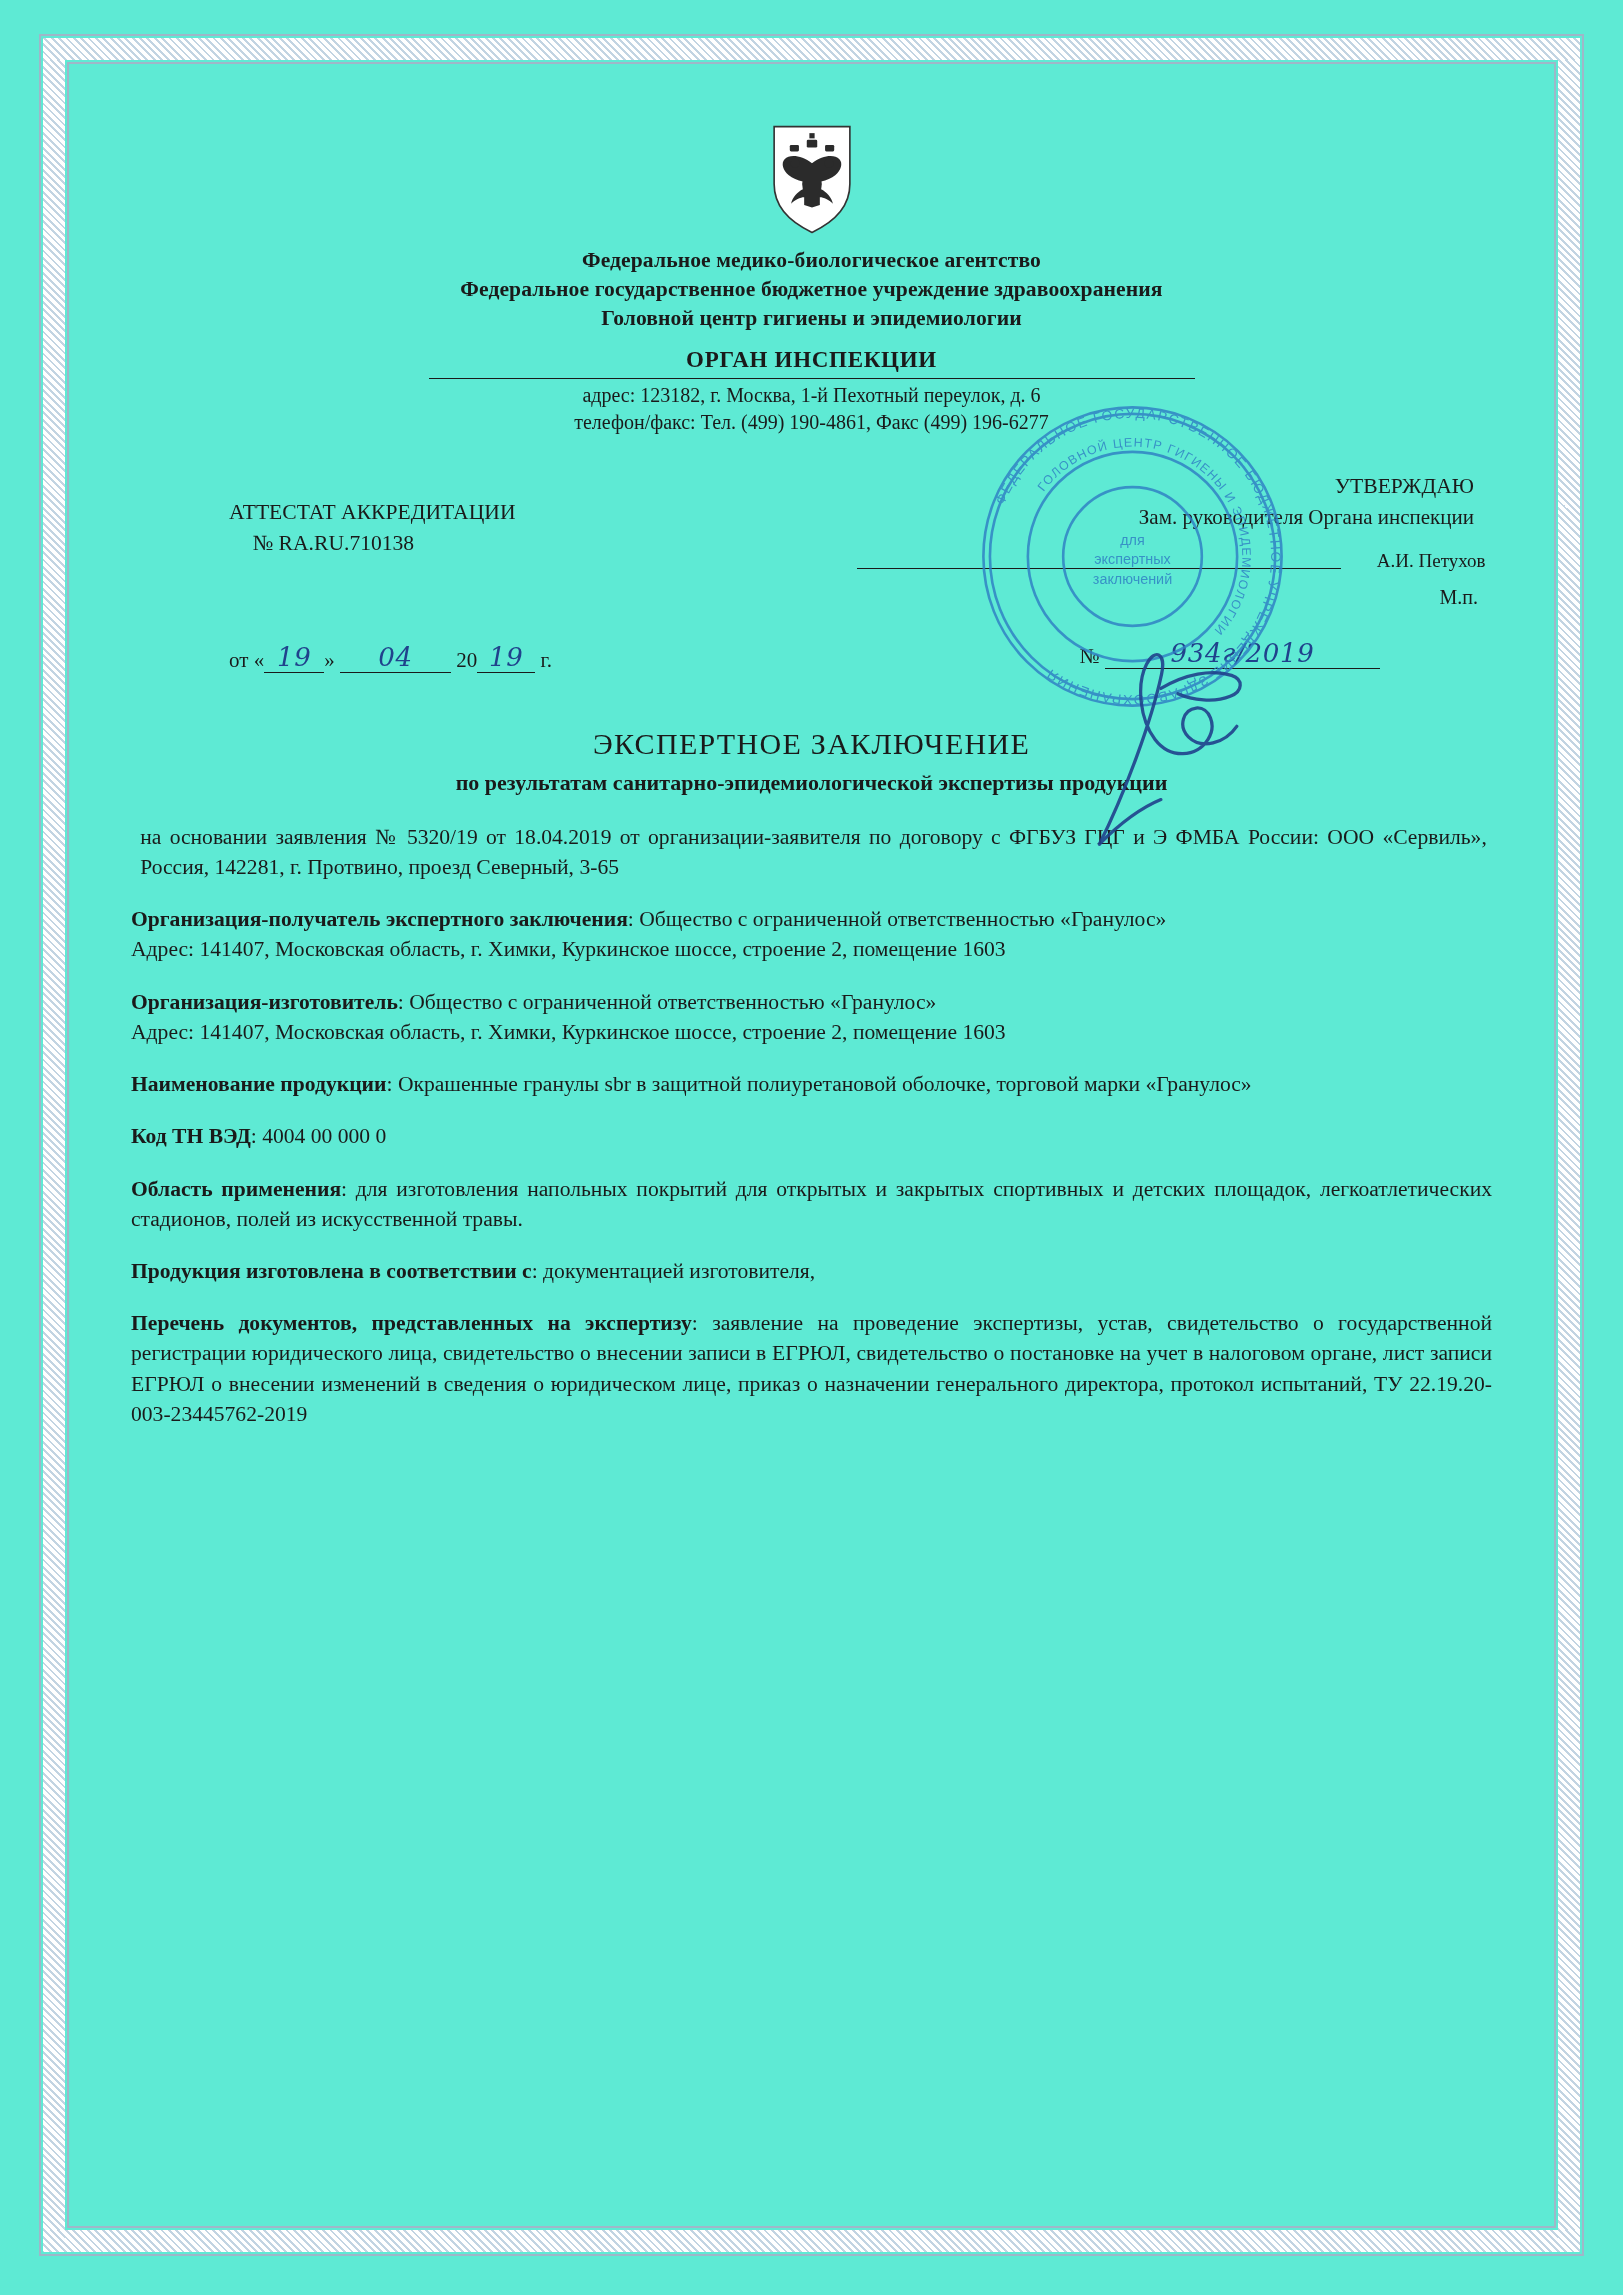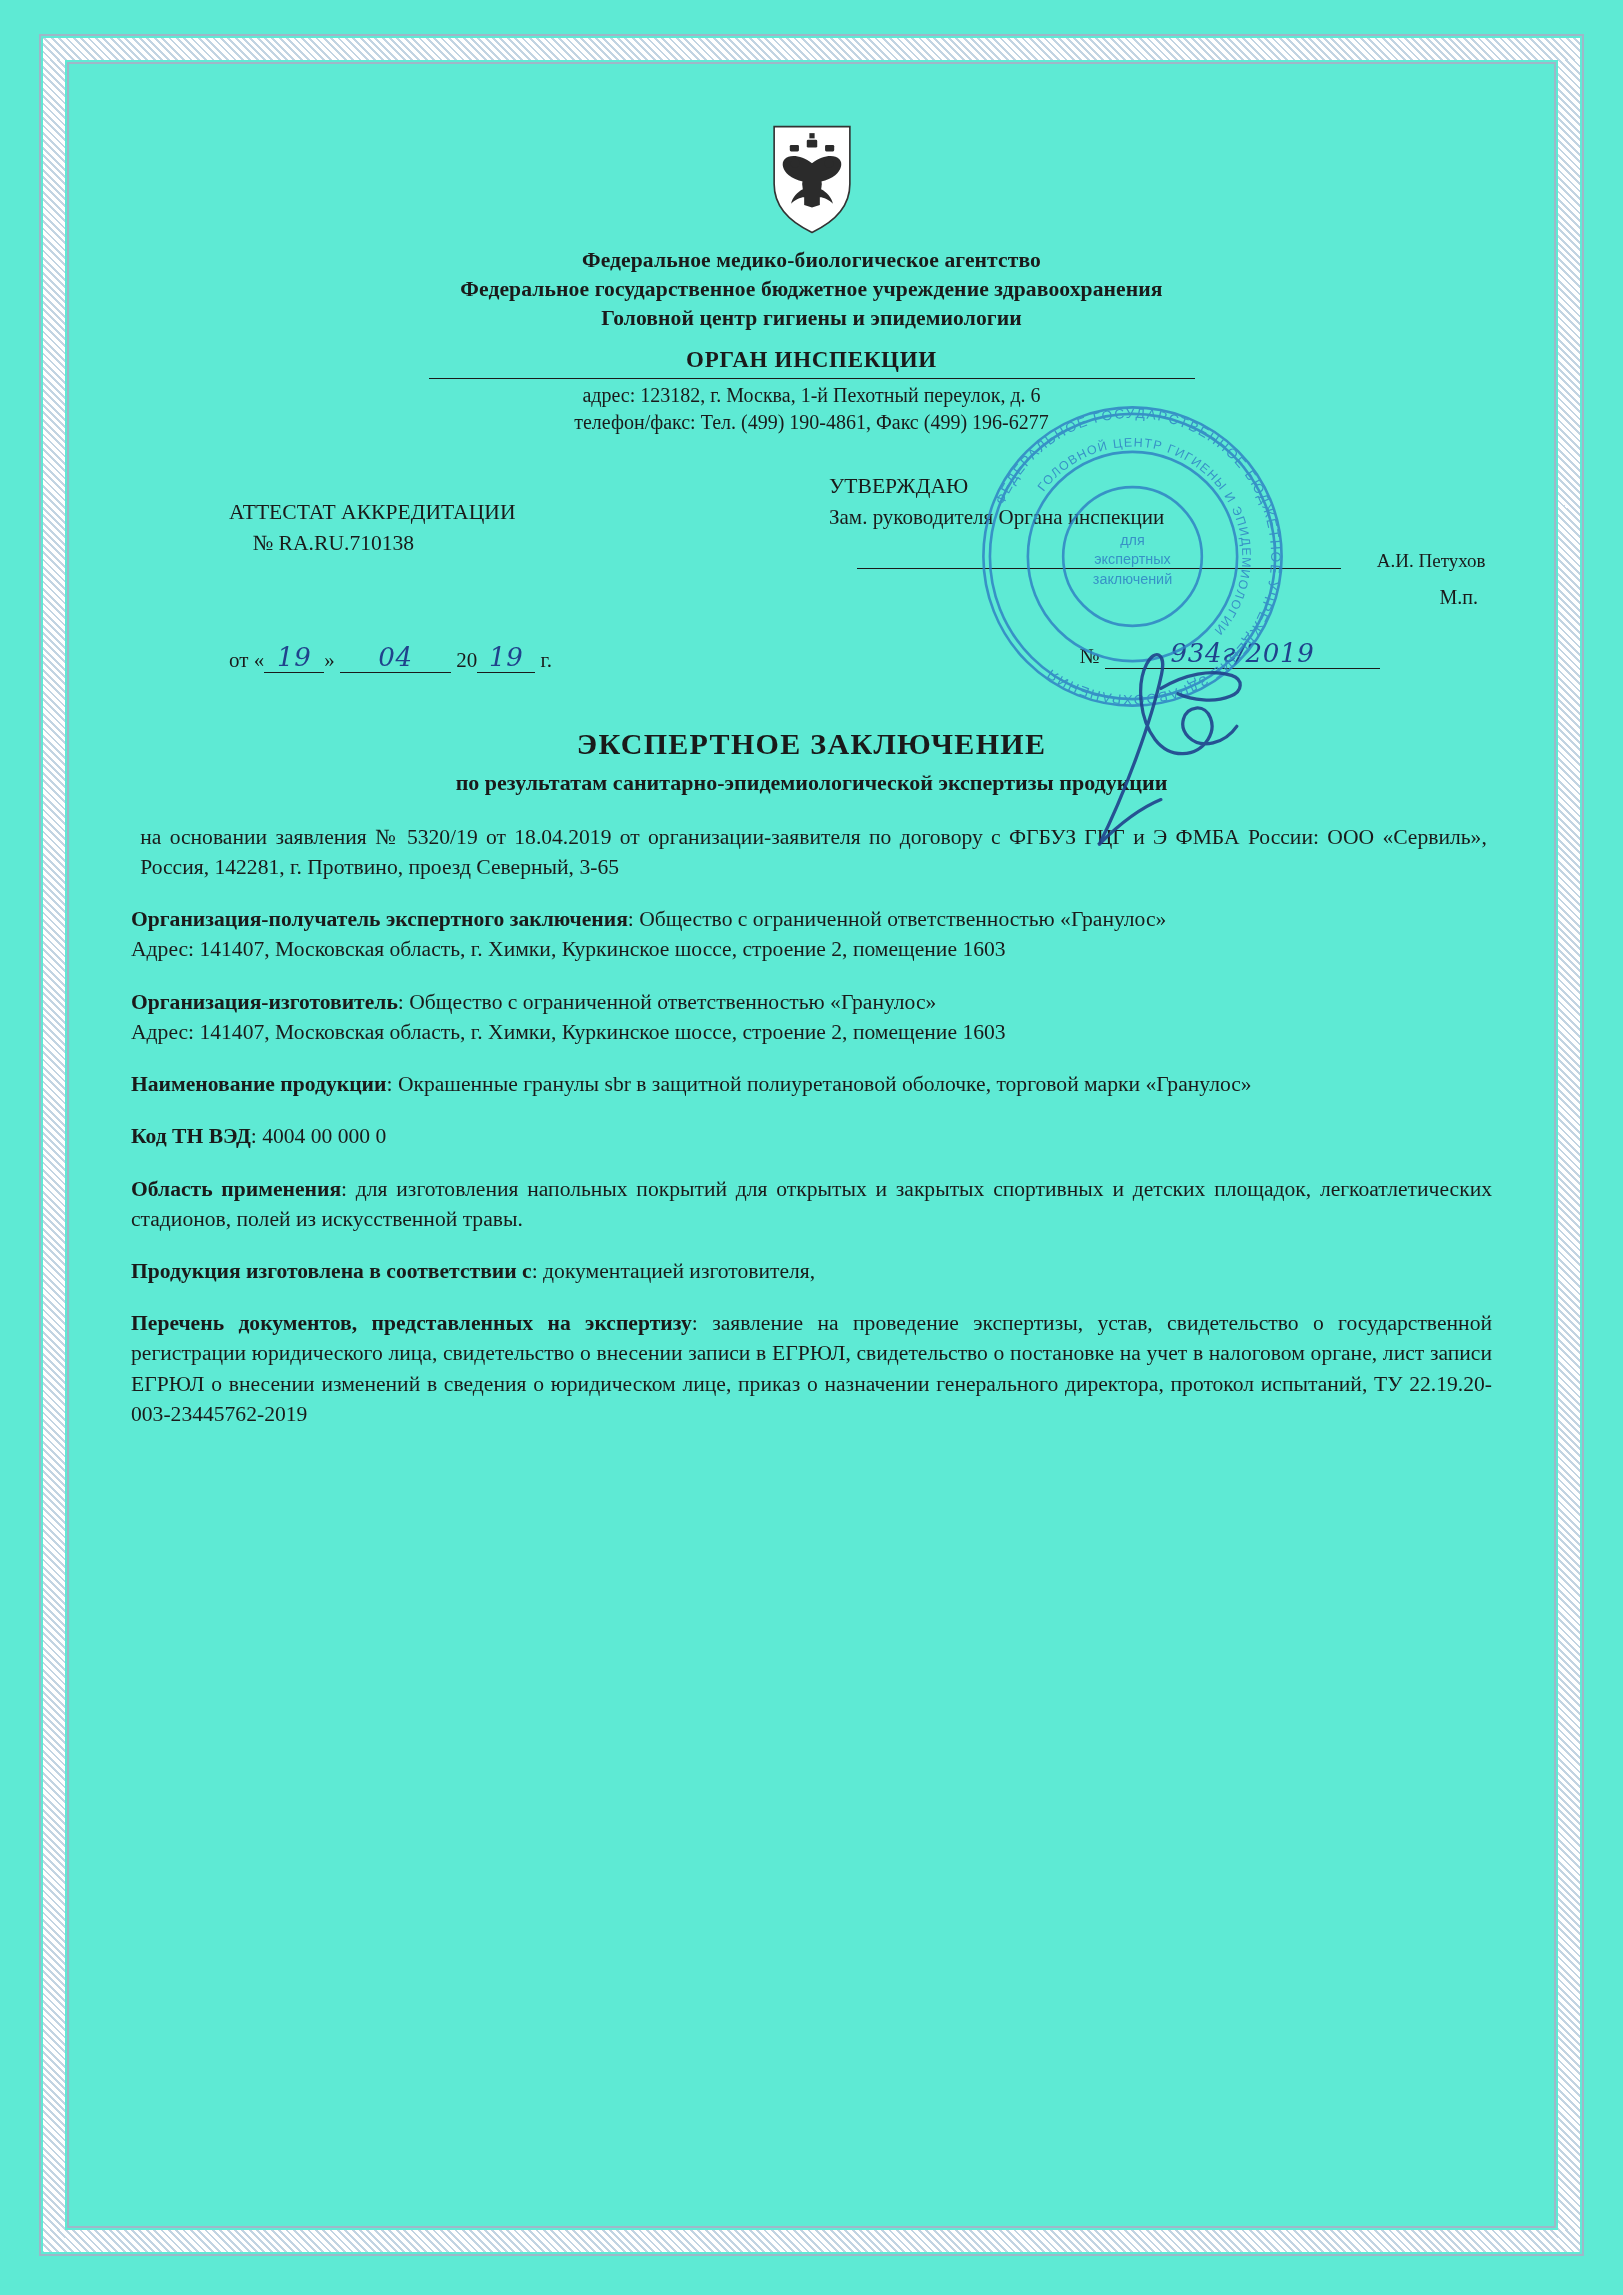--- a/index.html
+++ b/index.html
@@ -113,22 +113,23 @@
     top: 26px;
     font-size: 21.6px;
     line-height: 1.45;
   }
   .attestat .num {
     display: block;
     margin-left: 23.6px;
   }
   .approve {
     position: absolute;
-    right: 8px;
+    right: 18px;
     top: 0;
+    text-align: right;
     font-size: 21px;
     line-height: 1.45;
     width: 655px;
   }
   .approve .utv {
     font-size: 21.6px;
   }
   .sign-line {
     position: absolute;
     right: 151px;
@@ -174,21 +175,21 @@
     right: 112px;
     top: 167px;
     font-size: 21px;
     white-space: nowrap;
   }
   .num-row .ul-line { border-bottom: 1.3px solid #1a1a1a; }
 
   
   .doc-title {
     text-align: center;
-    font-weight: bold;
+    font-weight: normal;
     font-size: 30px;
     letter-spacing: 1.3px;
     margin-top: 19.6px;
   }
   .doc-subtitle {
     text-align: center;
     font-weight: bold;
     font-size: 22px;
     margin-top: 9.2px;
   }

